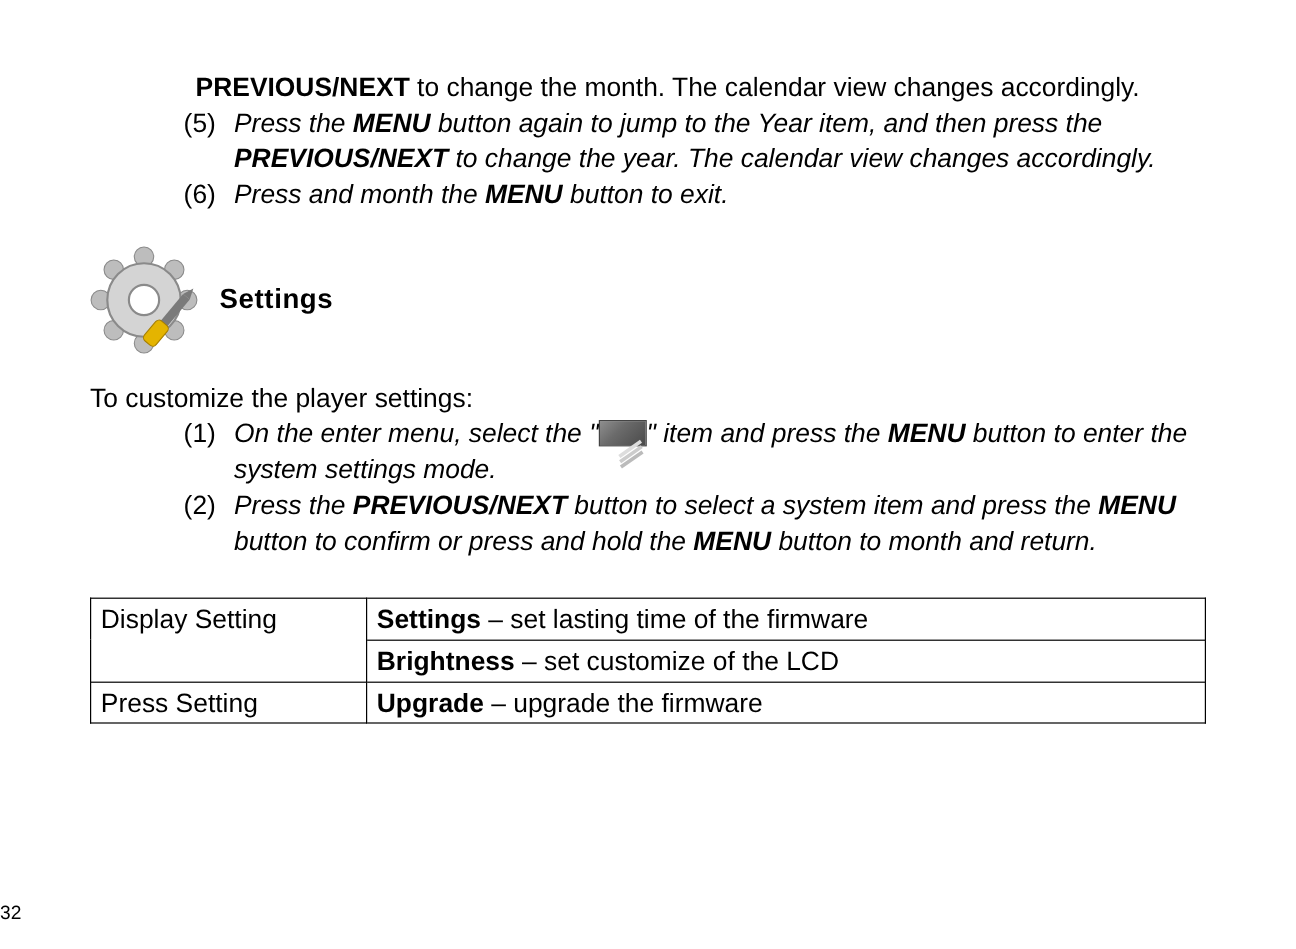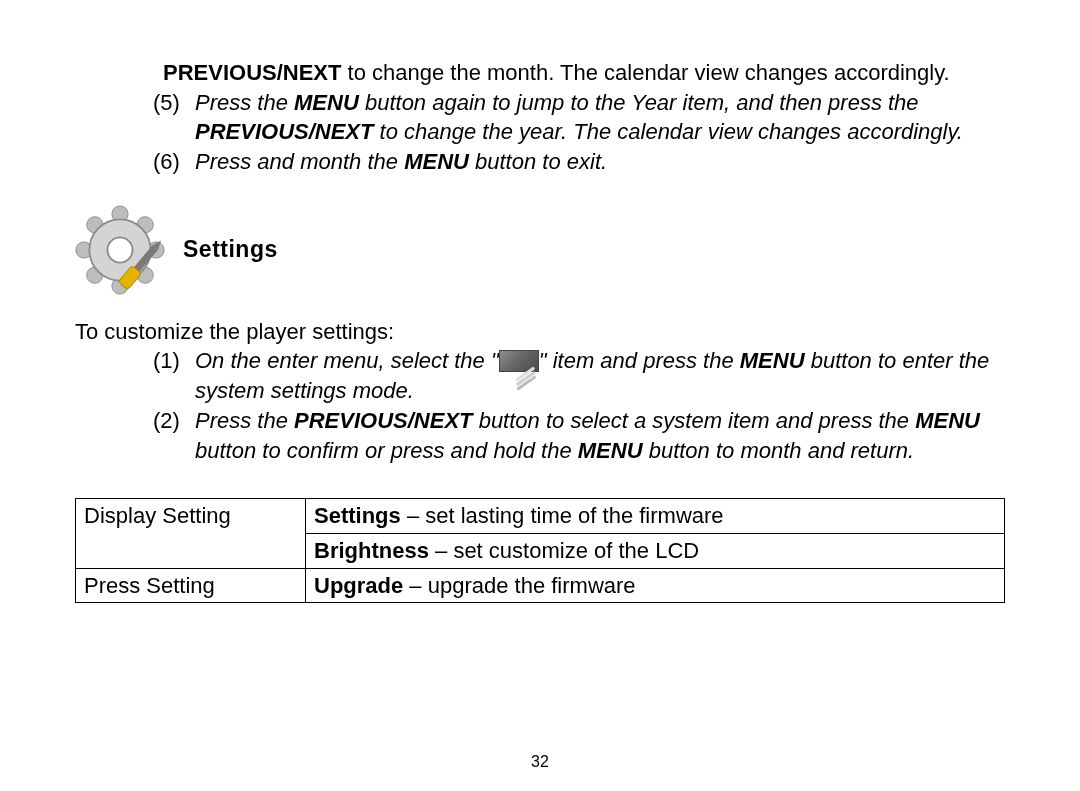--- a/index.html
+++ b/index.html
@@ -74,21 +74,21 @@
   table.settings td {
     border: 1.5px solid #000;
     padding: 2px 8px 2px 8px;
     vertical-align: top;
   }
   table.settings td.left { width: 230px; }
   .pgnum {
     position: absolute;
     left: 0; right: 0;
     bottom: 18px;
-    text-align: center;
+    text-align: left;
     font-size: 16px;
   }
 </style>
 </head>
 <body>
 
 <div class="continued">
   <span class="bold">PREVIOUS/NEXT</span><span> to change the month. The calendar view changes accordingly.</span>
 </div>
 

